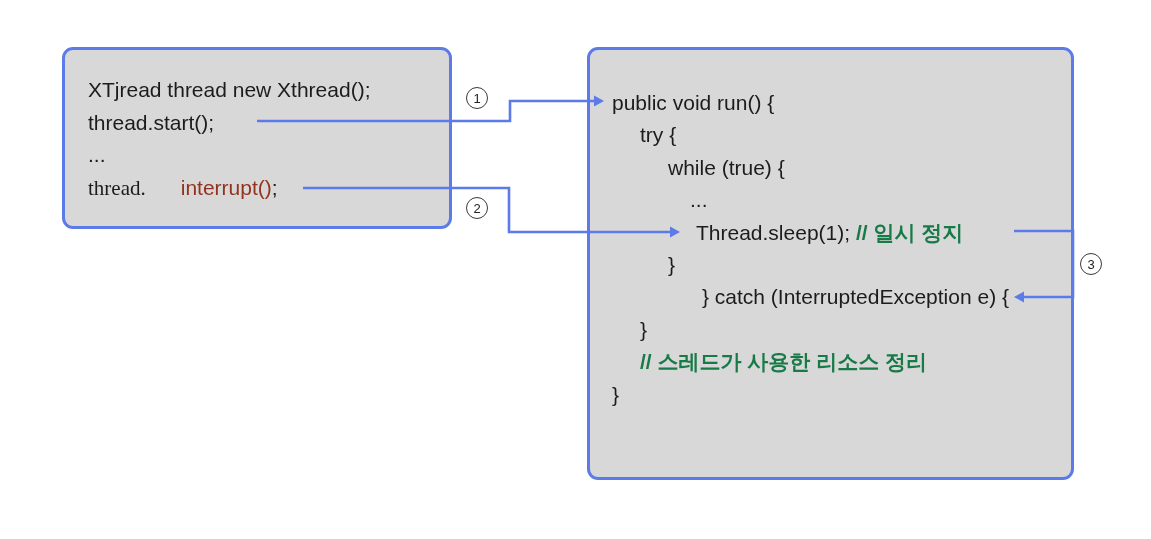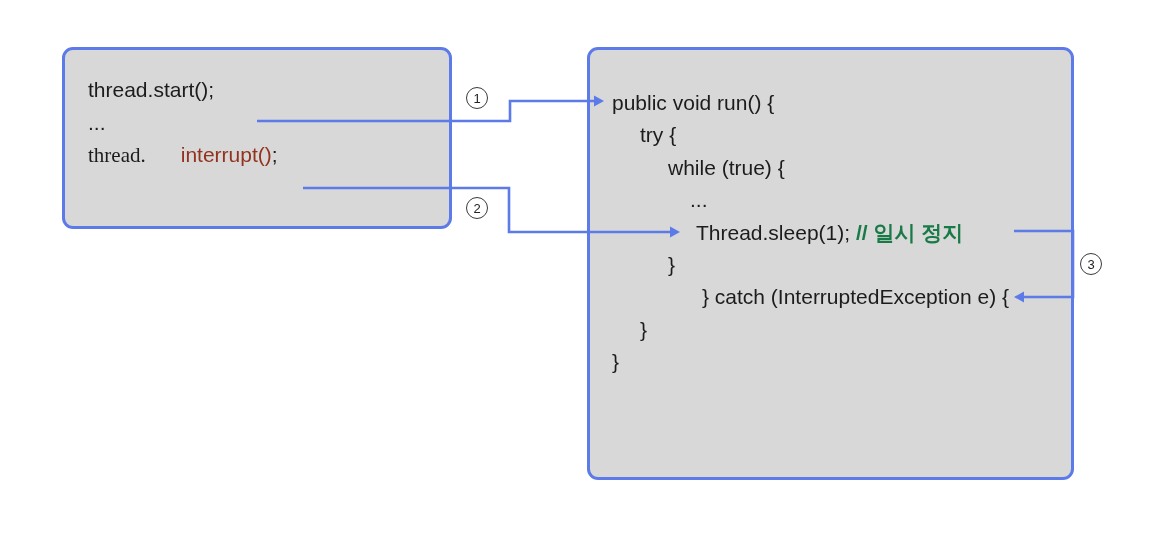--- a/index.html
+++ b/index.html
@@ -33,34 +33,36 @@
     display:flex; align-items:center; justify-content:center;
     font-size:13px; color:#222222;
   }
 </style>
 </head>
 <body>
 
 <div class="canvas">
 
   <div class="code-box left" id="left-box">
+      <div class="code-line" style="padding-left: 0px;"><span class="seg-code" style="color: rgb(28, 28, 28);">XTjread thread new Xthread();</span></div>
       <div class="code-line" style="padding-left: 0px;"><span class="seg-code" style="color: rgb(28, 28, 28);">thread.start();</span></div>
       <div class="code-line" style="padding-left: 0px;"><span class="seg-code" style="color: rgb(28, 28, 28);">...</span></div>
       <div class="code-line" style="padding-left: 0px;"><span class="seg-code" style="color: rgb(28, 28, 28); font-family: Liberation Serif, serif;">thread.</span><span class="seg-red" style="color: rgb(147, 51, 31);">interrupt()</span><span class="seg-code" style="color: rgb(28, 28, 28);">;</span></div>
     </div>
 
   <div class="code-box right" id="right-box">
       <div class="code-line" style="padding-left: 0px;"><span class="seg-code" style="color: rgb(28, 28, 28);">public void run() {</span></div>
       <div class="code-line" style="padding-left: 28px;"><span class="seg-code" style="color: rgb(28, 28, 28);">try {</span></div>
       <div class="code-line" style="padding-left: 56px;"><span class="seg-code" style="color: rgb(28, 28, 28);">while (true) {</span></div>
       <div class="code-line" style="padding-left: 78px;"><span class="seg-code" style="color: rgb(28, 28, 28);">...</span></div>
       <div class="code-line" style="padding-left: 84px;"><span class="seg-code" style="color: rgb(28, 28, 28);">Thread.sleep(1); </span><span class="seg-green" style="color: rgb(24, 122, 71);">// 일시 정지</span></div>
       <div class="code-line" style="padding-left: 56px;"><span class="seg-code" style="color: rgb(28, 28, 28);">}</span></div>
       <div class="code-line" style="padding-left: 28px; text-align: center;"><span class="seg-code" style="color: rgb(28, 28, 28);">} catch (InterruptedException e) {</span></div>
       <div class="code-line" style="padding-left: 28px;"><span class="seg-code" style="color: rgb(28, 28, 28);">}</span></div>
+      <div class="code-line" style="padding-left: 28px;"><span class="seg-green" style="color: rgb(24, 122, 71);">// 스레드가 사용한 리소스 정리</span></div>
       <div class="code-line" style="padding-left: 0px;"><span class="seg-code" style="color: rgb(28, 28, 28);">}</span></div>
     </div>
 
   <svg class="arrow-layer" width="1151" height="539" viewBox="0 0 1151 539">
     <g>
       <polyline points="257,121 510,121 510,101 594,101"></polyline>
       <polygon points="594,95.5 594,106.5 604,101"></polygon>
     </g>
     <g>
       <polyline points="303,188 509,188 509,232 670,232"></polyline>

